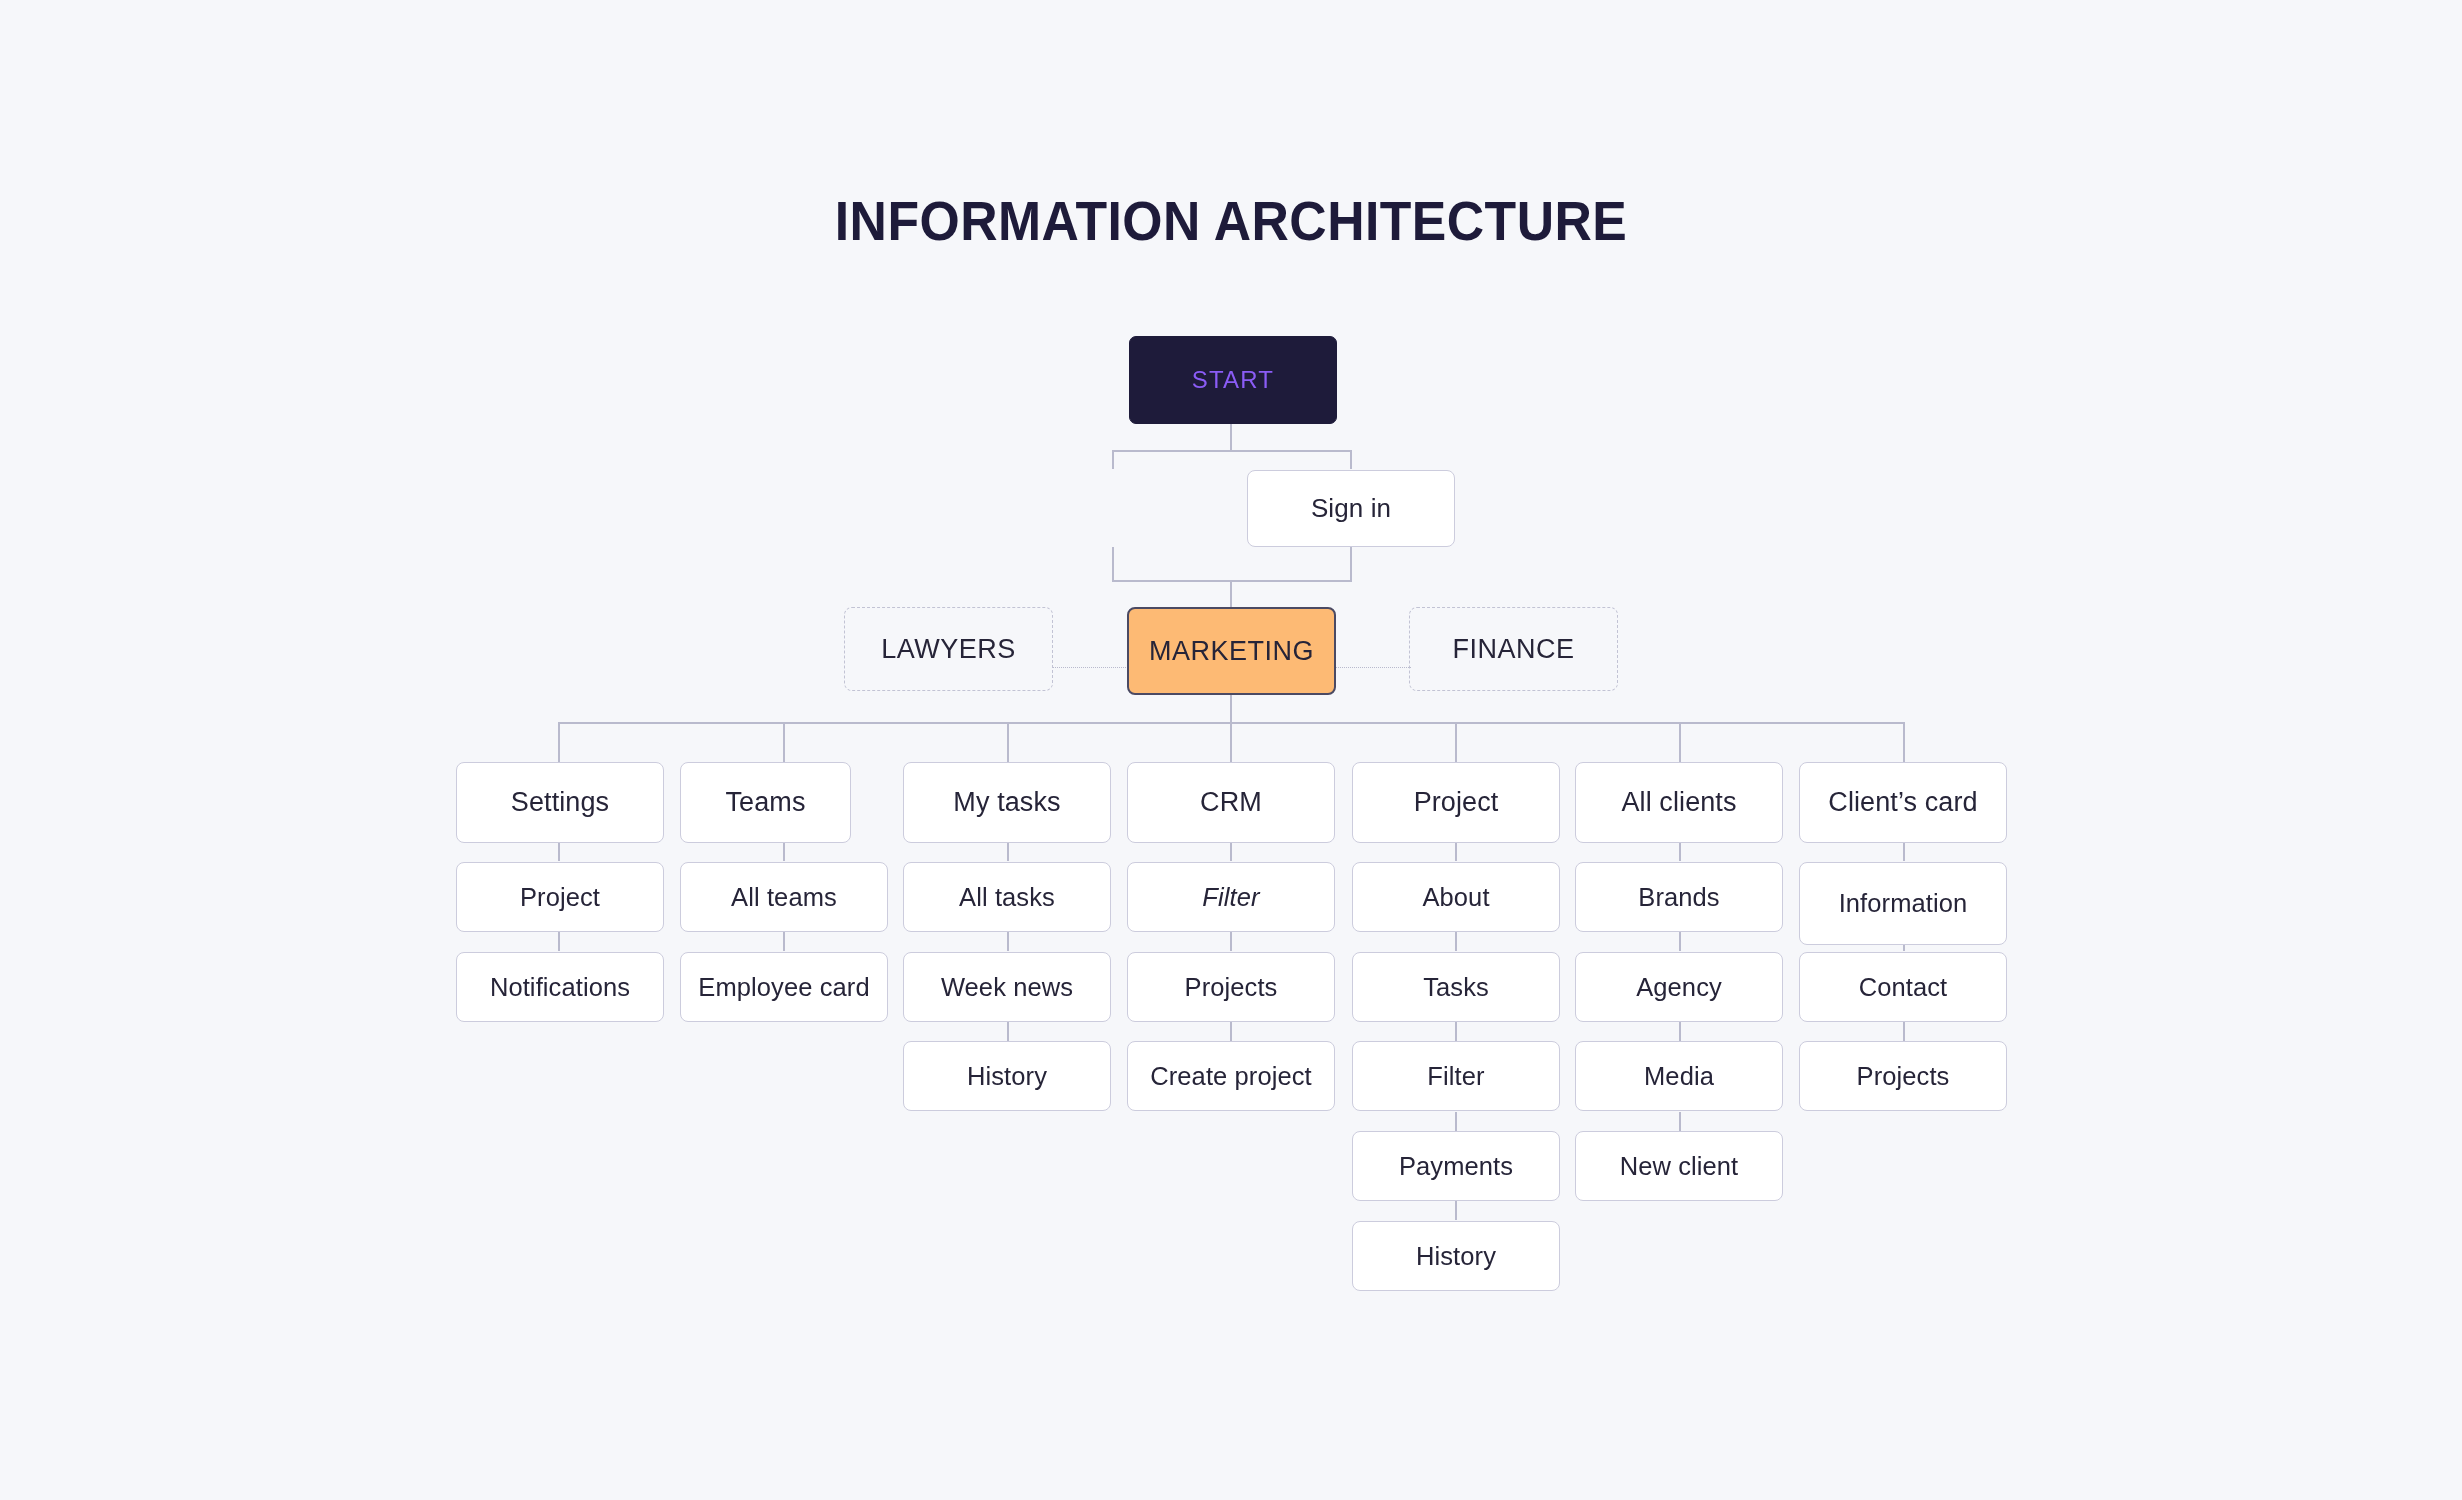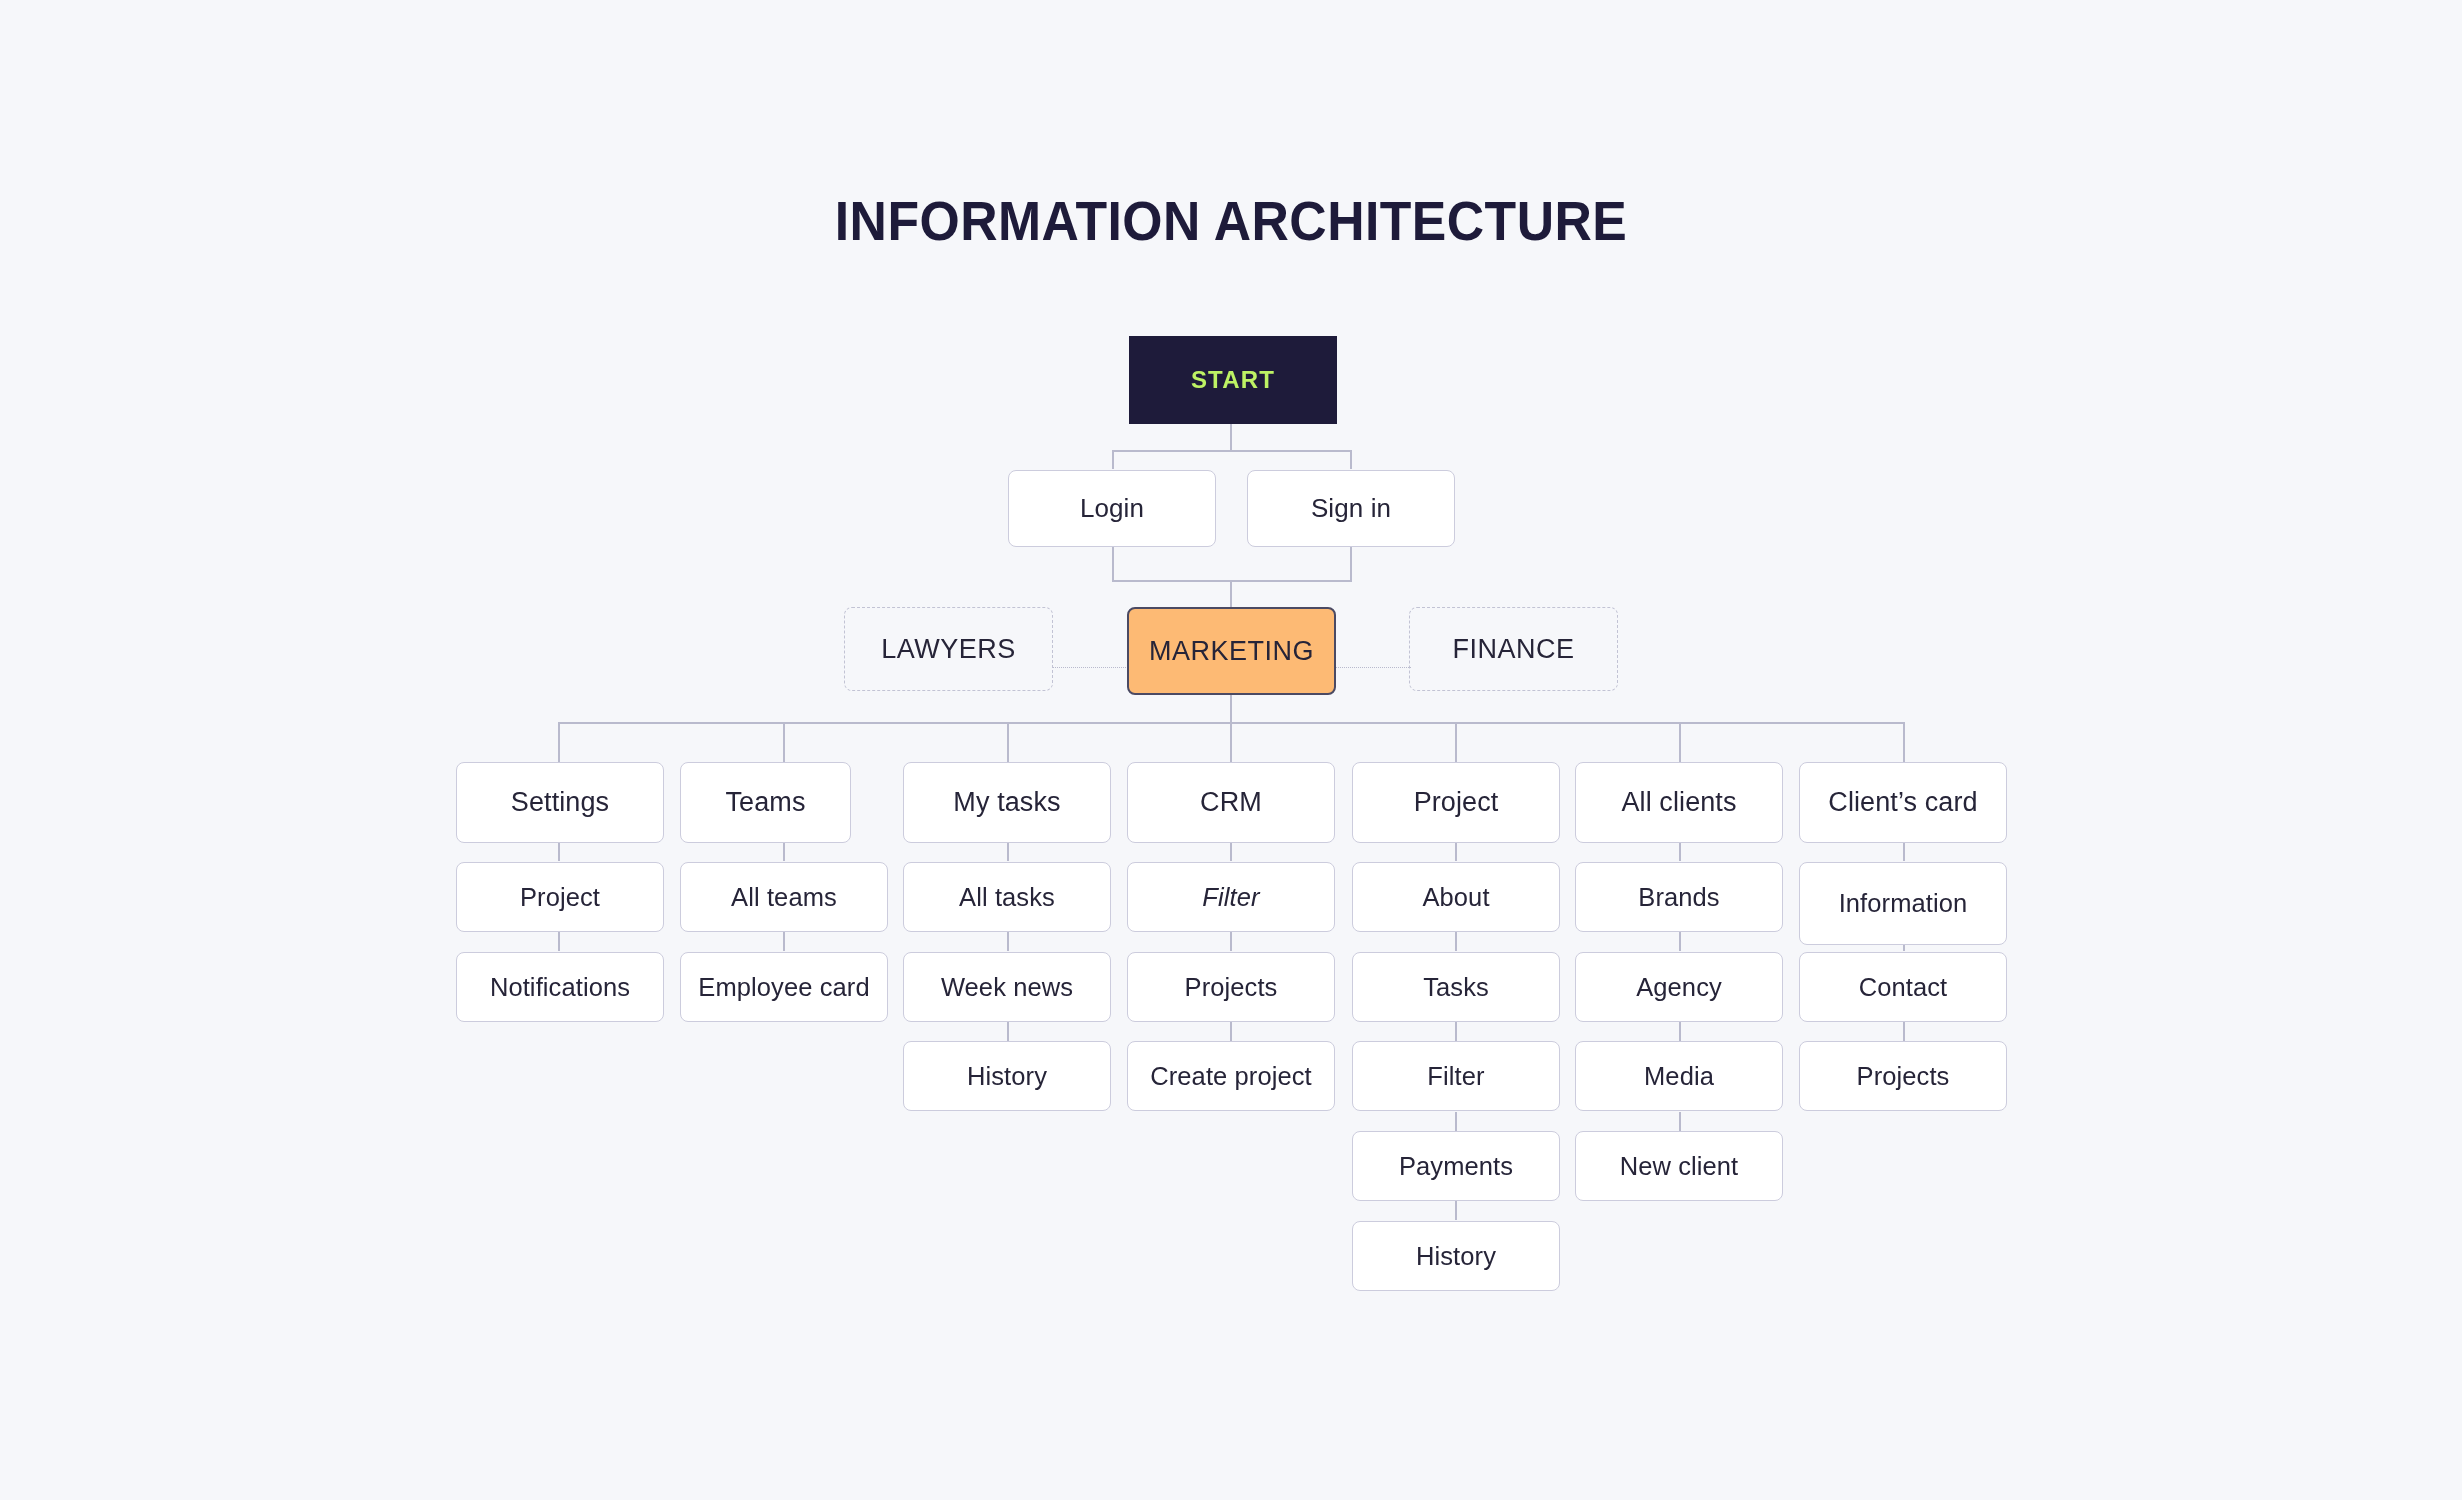--- a/index.html
+++ b/index.html
@@ -64,25 +64,25 @@
     font-size: 25.5px;
     font-weight: 400;
     color: #262438;
     letter-spacing: 0.1px;
     white-space: nowrap;
   }
 
   .node.start {
     background: #1e1b3a;
     border-color: #1e1b3a;
-    color: #bef264;
+    color: #8b5cf6;
     font-size: 24px;
-    font-weight: 700;
+    font-weight: 400;
     letter-spacing: 1.2px;
-    border-radius: 0;
+    border-radius: 7px;
   }
 
   .node.ghost {
     background: transparent;
     border: 1.8px dashed #c2c3d4;
     font-size: 27px;
     letter-spacing: 0.5px;
     border-radius: 8px;
   }
 
@@ -162,21 +162,20 @@
   <div class="line-v" style="left:1679px; top:932px; height:19.3px;"></div>
   <div class="line-v" style="left:1679px; top:1022px; height:19.3px;"></div>
   <div class="line-v" style="left:1679px; top:1112px; height:19.3px;"></div>
 
   <div class="line-v" style="left:1903px; top:842px; height:19.3px;"></div>
   <div class="line-v" style="left:1903px; top:932px; height:19.3px;"></div>
   <div class="line-v" style="left:1903px; top:1022px; height:19.3px;"></div>
 
   <div class="node start" style="left:1129px; top:336px; width:208px; height:88px;">START</div>
 
-  <div class="node auth" style="left:1008px; top:470px; width:208px; height:77px;">Login</div>
   <div class="node auth" style="left:1247px; top:470px; width:208px; height:77px;">Sign in</div>
 
   <div class="node ghost" style="left:844px; top:607px; width:209px; height:84px;">LAWYERS</div>
   <div class="node emphasis" style="left:1127px; top:607px; width:209px; height:88px;">MARKETING</div>
   <div class="node ghost" style="left:1409px; top:607px; width:209px; height:84px;">FINANCE</div>
 
   <div class="node l1" style="left:456px; top:762px; width:208px; height:81px;">Settings</div>
   <div class="node l1" style="left:680px; top:762px; width:171px; height:81px;">Teams</div>
   <div class="node l1" style="left:903px; top:762px; width:208px; height:81px;">My tasks</div>
   <div class="node l1" style="left:1127px; top:762px; width:208px; height:81px;">CRM</div>

